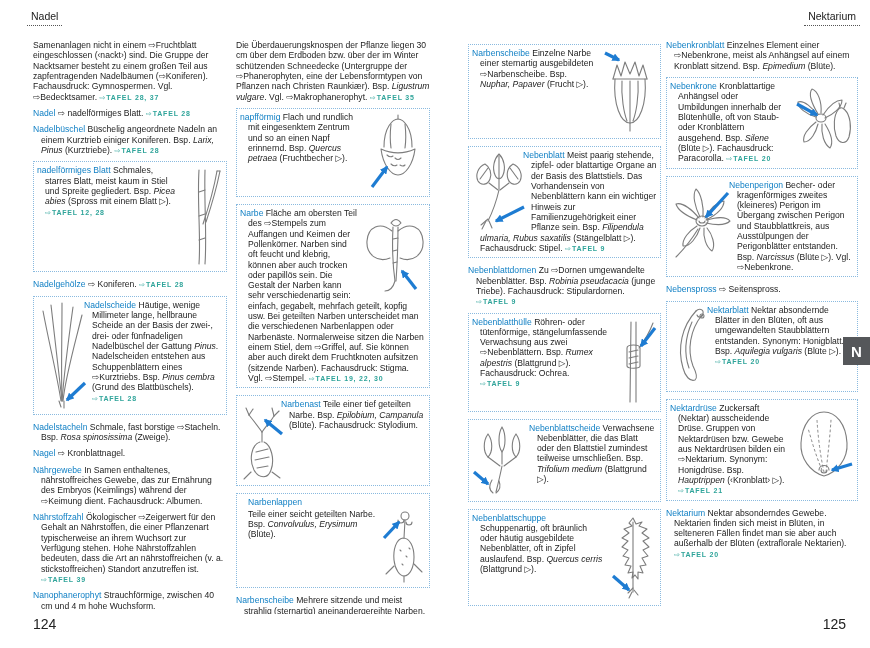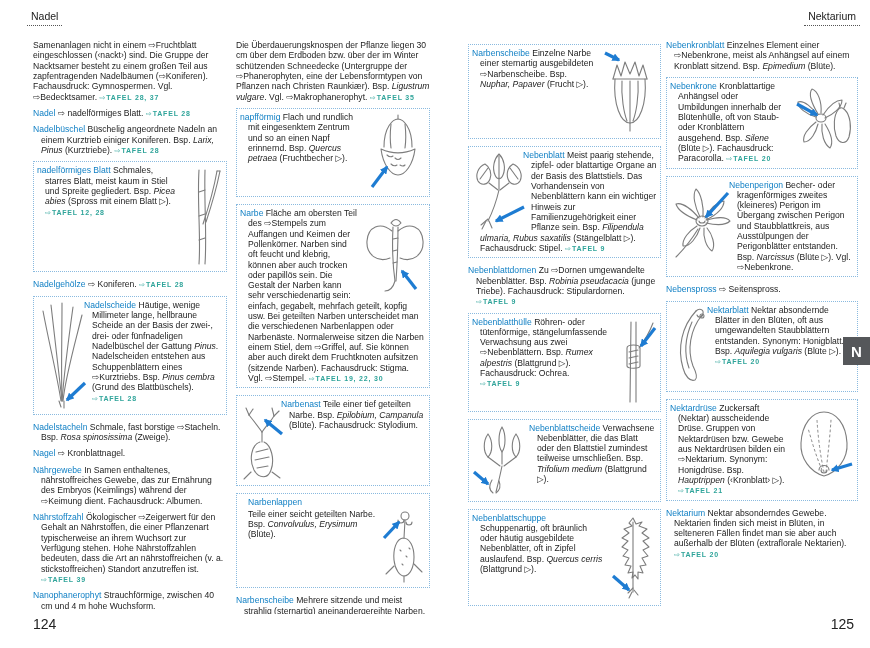--- a/index.html
+++ b/index.html
@@ -7,21 +7,21 @@
     width:870px;height:648px;position:relative;overflow:hidden;
     background:#ffffff;color:#1c1c1c;
     font-family:"Liberation Sans", sans-serif;
   }
   .running-header{position:absolute;top:10px;font-size:10.5px;color:#222}
   .running-header .hdr{border-bottom:1px dotted #555;padding:0 4px 3px}
   .rh-left{left:27px}
   .rh-right{right:10px;text-align:right}
   .page-number{position:absolute;top:616px;font-size:14px;color:#222}
   .pn-left{left:33px}
-  .pn-right{right:16px}
+  .pn-right{right:24px}
   .section-tab{
     position:absolute;right:0;top:337px;width:27px;height:28px;
     background:#55575a;color:#fff;font-weight:bold;font-size:15px;
     display:flex;align-items:center;justify-content:center;
   }
   .col{position:absolute;top:40px;height:574px;overflow:hidden;
        font-size:8.6px;line-height:1.2;text-align:left}
   #col0{left:33px;width:194px}
   #col1{left:236px;width:194px}
   #col2{left:468px;width:193px}

